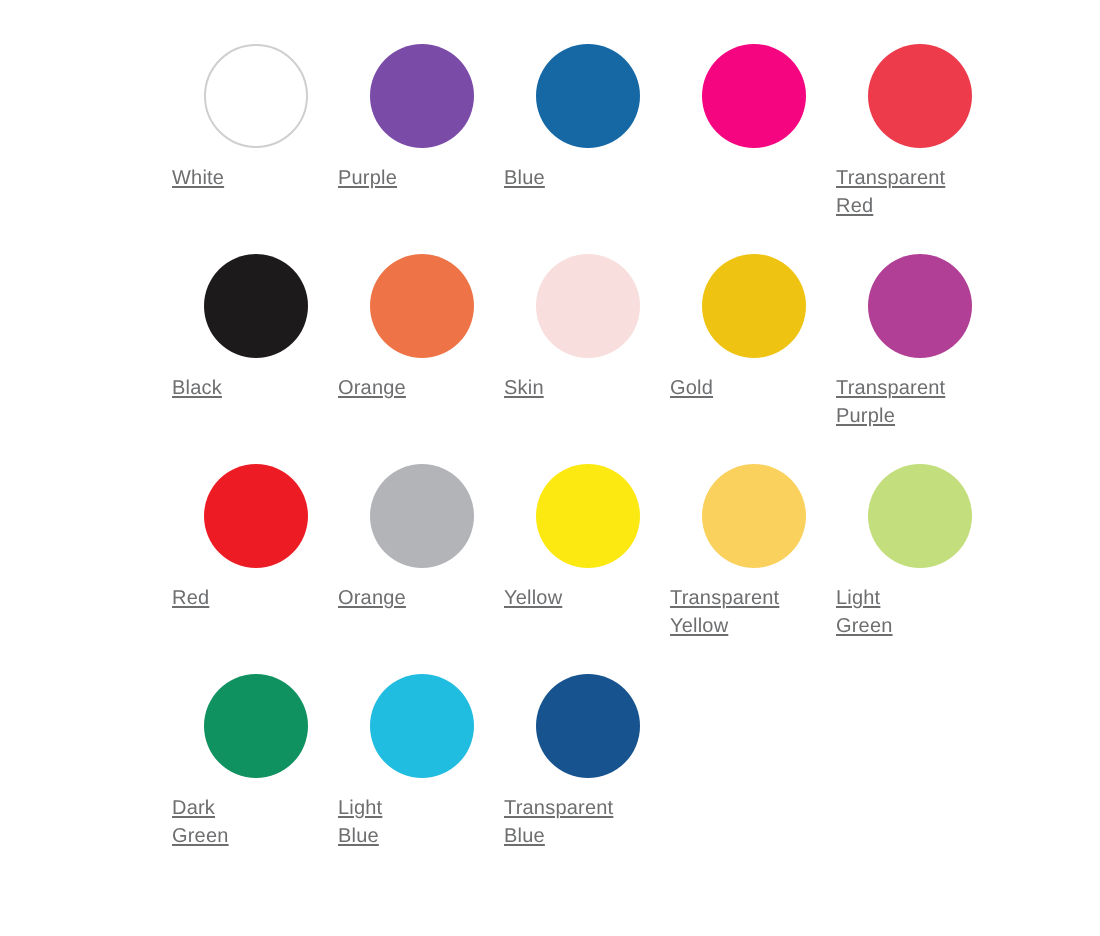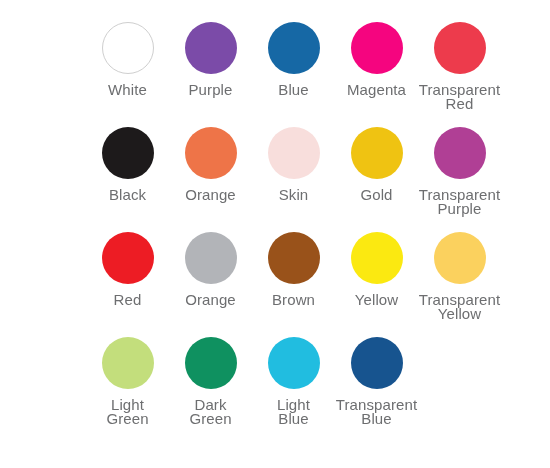--- a/index.html
+++ b/index.html
@@ -39,27 +39,27 @@
     height: 52px;
     border-radius: 50%;
     box-sizing: border-box;
     flex: 0 0 auto;
   }
   .swatch-dot.outlined {
     border: 1px solid #cfcfcf;
   }
   .swatch-label {
     margin-top: 9px;
-    font-size: 15px;
+    font-size: 10px;
     line-height: 13.5px;
     color: #6d6e70;
-    text-align: center;
     letter-spacing: 0.1px;
     white-space: pre-line;
     width: 83px;
+    text-decoration: underline;
   }
 </style>
 </head>
 <body>
 
 <div id="swatch-board" style="background: rgb(255, 255, 255);">
   <div id="swatch-grid" style="grid-template-columns: repeat(5, 83px); grid-template-rows: repeat(4, 105px);">
       <div class="swatch-cell">
         <div class="swatch-dot outlined" style="background: rgb(255, 255, 255); border-color: rgb(207, 207, 207);"></div>
         <div class="swatch-label" style="color: rgb(109, 110, 112);">White</div>
@@ -67,21 +67,20 @@
       <div class="swatch-cell">
         <div class="swatch-dot" style="background: rgb(123, 75, 168);"></div>
         <div class="swatch-label" style="color: rgb(109, 110, 112);">Purple</div>
       </div>
       <div class="swatch-cell">
         <div class="swatch-dot" style="background: rgb(22, 104, 165);"></div>
         <div class="swatch-label" style="color: rgb(109, 110, 112);">Blue</div>
       </div>
       <div class="swatch-cell">
         <div class="swatch-dot" style="background: rgb(245, 5, 127);"></div>
-        <div class="swatch-label" style="color: rgb(109, 110, 112);">Magenta</div>
       </div>
       <div class="swatch-cell">
         <div class="swatch-dot" style="background: rgb(237, 59, 76);"></div>
         <div class="swatch-label" style="color: rgb(109, 110, 112);">Transparent
 Red</div>
       </div>
       <div class="swatch-cell">
         <div class="swatch-dot" style="background: rgb(29, 26, 27);"></div>
         <div class="swatch-label" style="color: rgb(109, 110, 112);">Black</div>
       </div>
@@ -104,24 +103,20 @@
       </div>
       <div class="swatch-cell">
         <div class="swatch-dot" style="background: rgb(237, 28, 36);"></div>
         <div class="swatch-label" style="color: rgb(109, 110, 112);">Red</div>
       </div>
       <div class="swatch-cell">
         <div class="swatch-dot" style="background: rgb(178, 180, 184);"></div>
         <div class="swatch-label" style="color: rgb(109, 110, 112);">Orange</div>
       </div>
       <div class="swatch-cell">
-        <div class="swatch-dot" style="background: rgb(153, 82, 26);"></div>
-        <div class="swatch-label" style="color: rgb(109, 110, 112);">Brown</div>
-      </div>
-      <div class="swatch-cell">
         <div class="swatch-dot" style="background: rgb(251, 233, 17);"></div>
         <div class="swatch-label" style="color: rgb(109, 110, 112);">Yellow</div>
       </div>
       <div class="swatch-cell">
         <div class="swatch-dot" style="background: rgb(251, 209, 94);"></div>
         <div class="swatch-label" style="color: rgb(109, 110, 112);">Transparent
 Yellow</div>
       </div>
       <div class="swatch-cell">
         <div class="swatch-dot" style="background: rgb(195, 222, 124);"></div>

